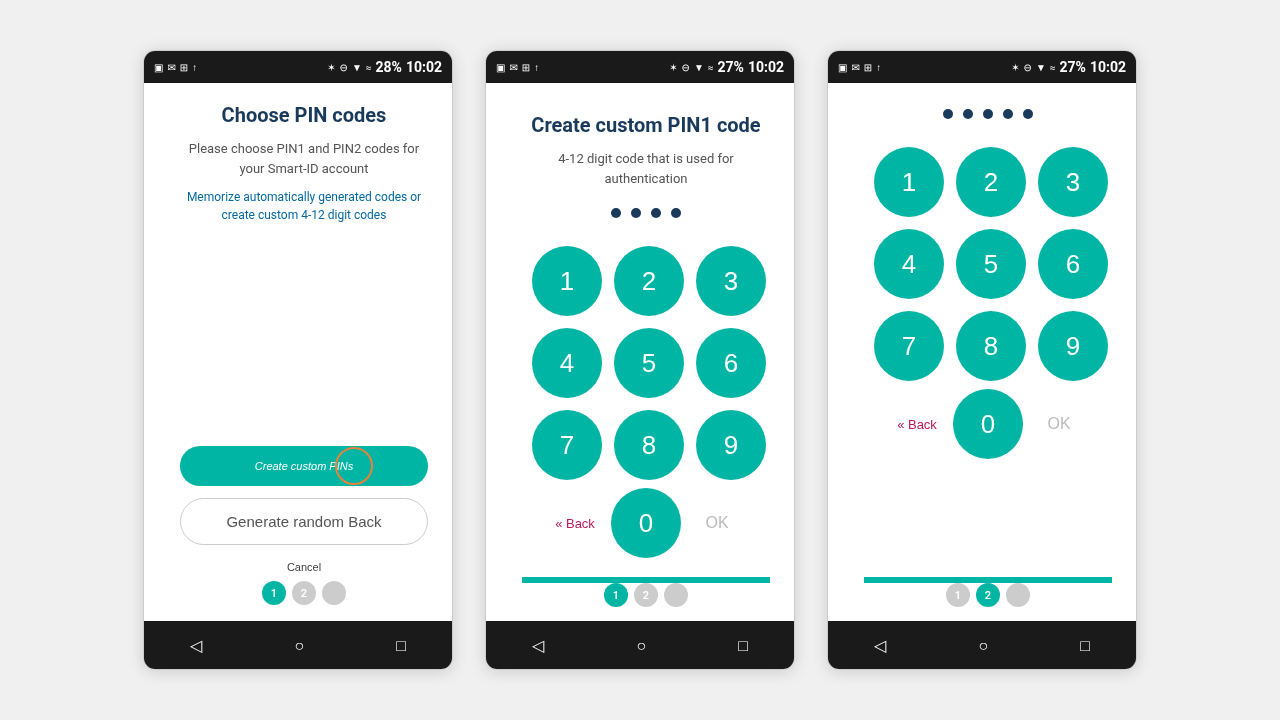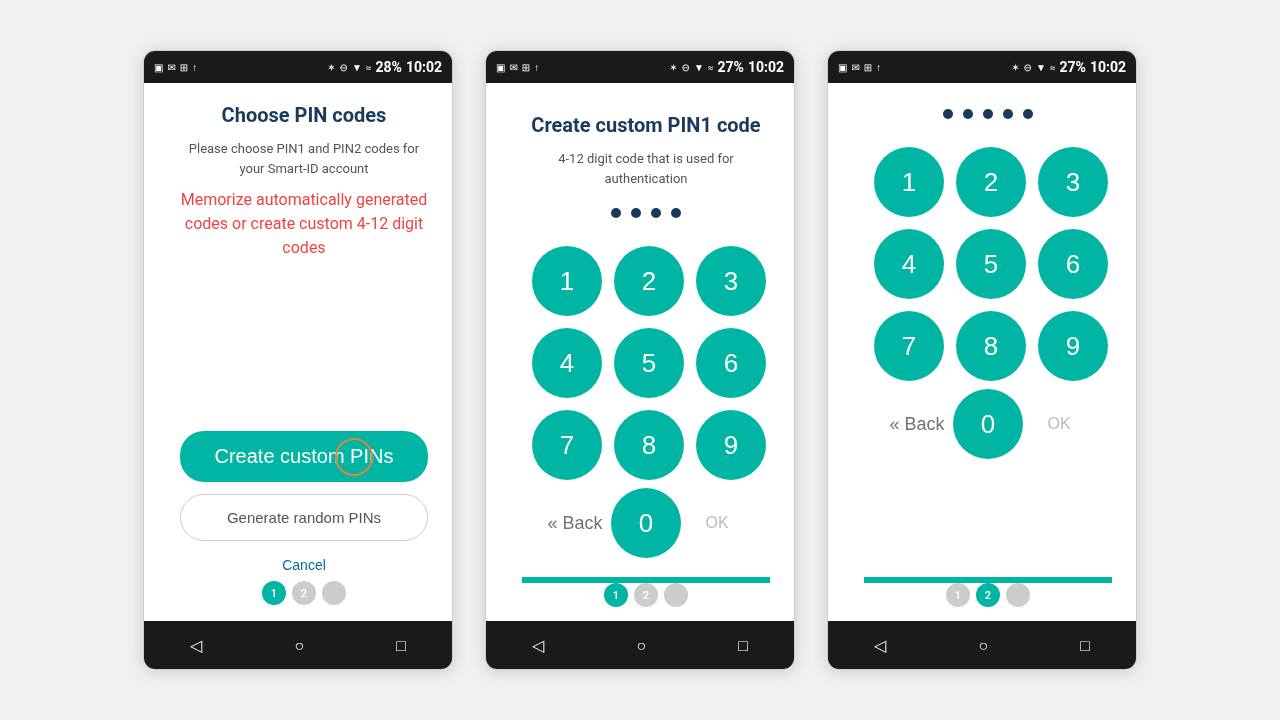--- a/index.html
+++ b/index.html
@@ -79,60 +79,61 @@
 
     .screen-subtitle {
       color: #555;
       font-size: 13px;
       text-align: center;
       line-height: 1.5;
       margin-bottom: 10px;
     }
 
     .screen-note {
-      color: #ef4444;
-      font-size: 16px;
+      color: #0369a1;
+      font-size: 12px;
       text-align: center;
       line-height: 1.5;
       margin-bottom: 30px;
     }
 
     
     .btn-primary {
       width: 100%;
       background: #00b5a3;
       color: #fff;
       border: none;
       border-radius: 24px;
       padding: 14px 0;
-      font-size: 20px;
+      font-size: 11px;
       font-weight: 500;
       cursor: pointer;
       margin-bottom: 12px;
       position: relative;
+      font-style: italic;
     }
 
     .btn-secondary {
       width: 100%;
       background: #fff;
       color: #555;
       border: 1.5px solid #ccc;
       border-radius: 24px;
       padding: 14px 0;
       font-size: 15px;
       font-weight: 400;
       cursor: pointer;
       margin-bottom: 16px;
     }
 
     .btn-cancel {
       background: none;
       border: none;
-      color: #0369a1;
-      font-size: 14px;
+      color: #404040;
+      font-size: 11px;
       cursor: pointer;
       margin-bottom: 8px;
     }
 
     
     .cursor-circle {
       position: absolute;
       right: 55px;
       top: 50%;
       transform: translateY(-50%);
@@ -222,22 +223,22 @@
 
     .key-btn.ok {
       background: transparent;
       color: #bbb;
       font-size: 16px;
       font-weight: 400;
     }
 
     .key-btn.back {
       background: transparent;
-      color: #737373;
-      font-size: 18px;
+      color: #be185d;
+      font-size: 13px;
       font-weight: 500;
     }
 
     .keypad-bottom {
       display: flex;
       align-items: center;
       justify-content: space-between;
       width: 100%;
       padding: 8px 18px 0;
     }
@@ -270,21 +271,21 @@
       <h2 class="screen-title">Choose PIN codes</h2>
       <p class="screen-subtitle">Please choose PIN1 and PIN2 codes for your Smart-ID account</p>
       <p class="screen-note">Memorize automatically generated codes or create custom 4-12 digit codes</p>
 
       <div style="flex:1;"></div>
 
       <button class="btn-primary">
         <span>Create custom PINs</span>
         <div class="cursor-circle"></div>
       </button>
-      <button class="btn-secondary">Generate random PINs</button>
+      <button class="btn-secondary">Generate random Back</button>
       <button class="btn-cancel">Cancel</button>
 
       <div class="step-row">
         <div class="step-dot">1</div>
         <div class="step-dot inactive">2</div>
         <div class="step-dot inactive"></div>
       </div>
     </div>
 
     <div class="bottom-nav">

